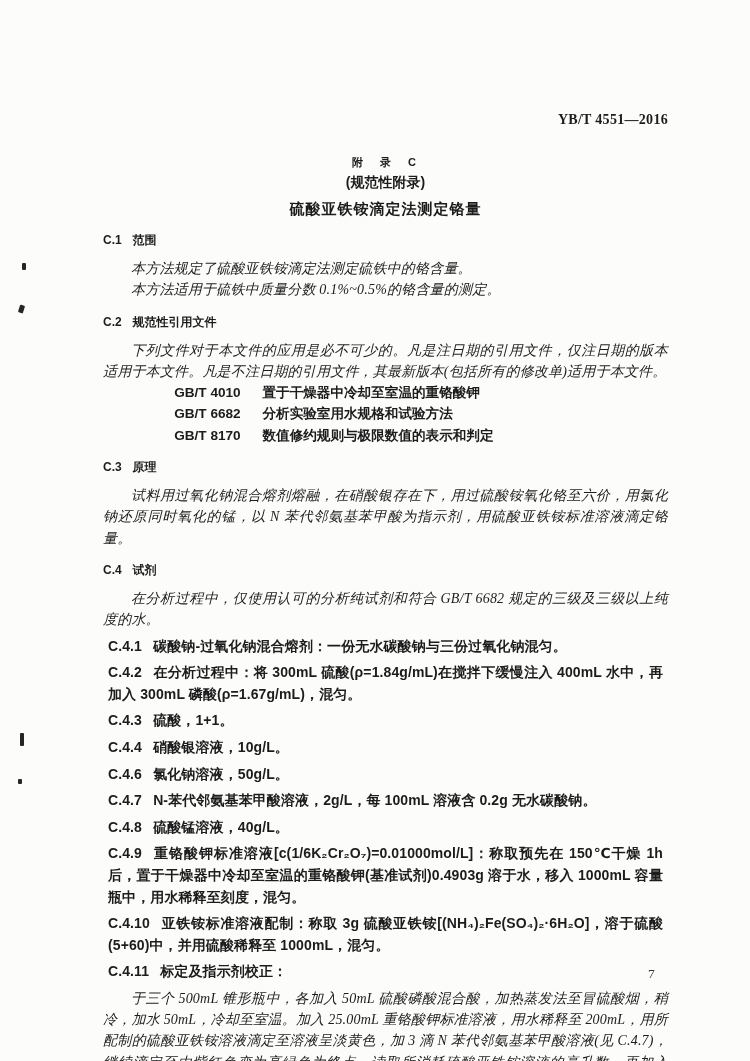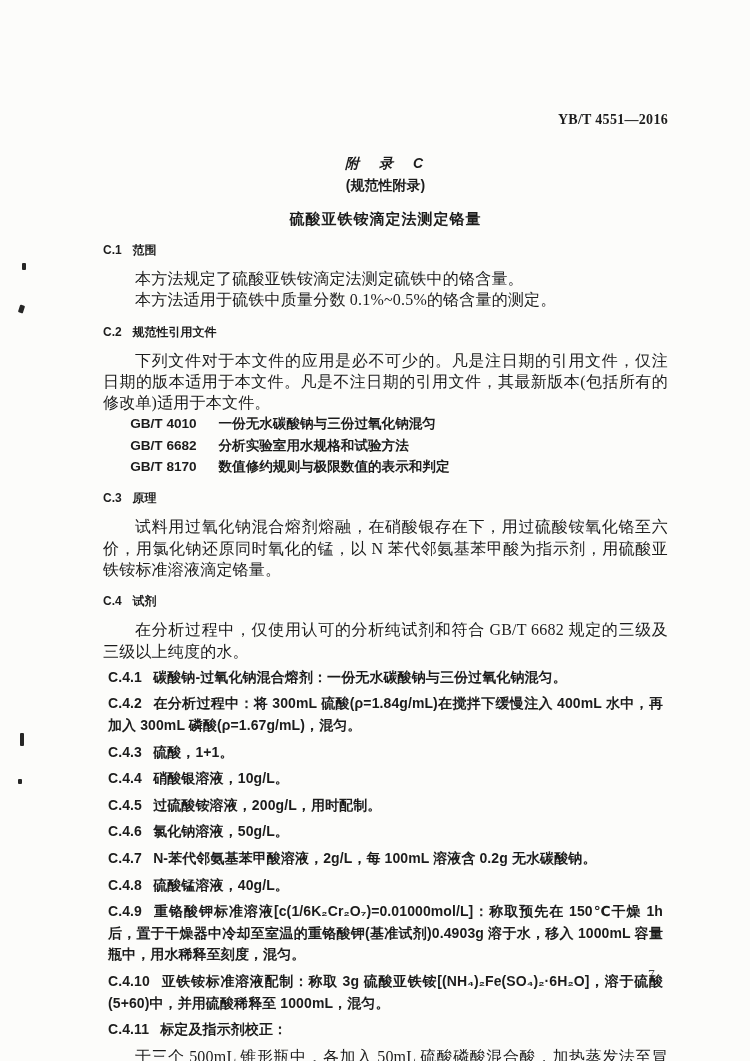--- a/index.html
+++ b/index.html
@@ -22,47 +22,48 @@
     font-size: 14px;
     letter-spacing: 0.3px;
     font-family: "Liberation Serif", "DejaVu Serif", serif;
   }
   .app-block {
     margin-top: 27px;
     text-align: center;
     font-family: "Liberation Sans", "DejaVu Sans", sans-serif;
     font-weight: 700;
   }
-  .app-label { font-size: 14px; letter-spacing: 3px; font-style: italic; }
+  .app-label { font-size: 11px; letter-spacing: 3px; }
   .app-note  { font-size: 14px; margin-top: 4px; }
-  .app-title { font-size: 15px; margin-top: 15px; letter-spacing: 1px; }
+  .app-title { font-size: 15px; margin-top: 8px; letter-spacing: 1px; }
   .clause {
     font-family: "Liberation Sans", "DejaVu Sans", sans-serif;
     font-weight: 700;
     font-size: 12px;
     margin: 13px 0 9px 0;
   }
   .clause .num { margin-right: 0.9em; }
   p.bodytext {
-    font-size: 16px;
+    font-size: 14px;
     line-height: 21.3px;
     text-align: justify;
     margin: 0;
     text-indent: 2em;
     letter-spacing: 0.2px;
+    font-style: italic;
   }
   p.ref {
     font-family: "Liberation Sans", "DejaVu Sans", sans-serif;
     font-weight: 700;
     font-size: 13.6px;
     line-height: 21.3px;
     margin: 0;
     padding-left: 2em;
   }
-  p.ref .code { margin-right: 1.6em; }
+  p.ref .code { margin-right: 1.6em; margin-left: 44px; }
   p.item {
     font-family: "Liberation Sans", "DejaVu Sans", sans-serif;
     font-weight: 700;
     font-size: 14px;
     line-height: 21.6px;
     text-align: justify;
     margin: 5px;
     letter-spacing: 0.1px;
   }
   p.item .num { margin-right: 0.8em; white-space: nowrap; }
@@ -100,21 +101,21 @@
     <span class="num">C.1</span><span>范围</span>
   </h3>
   <p class="bodytext">本方法规定了硫酸亚铁铵滴定法测定硫铁中的铬含量。</p>
   <p class="bodytext">本方法适用于硫铁中质量分数 0.1%~0.5%的铬含量的测定。</p>
 
   <h3 class="clause">
     <span class="num">C.2</span><span>规范性引用文件</span>
   </h3>
   <p class="bodytext">下列文件对于本文件的应用是必不可少的。凡是注日期的引用文件，仅注日期的版本适用于本文件。凡是不注日期的引用文件，其最新版本(包括所有的修改单)适用于本文件。</p>
   <p class="ref">
-    <span class="code">GB/T 4010</span><span>一份无水碳酸钠与三份过氧化钠混匀</span>
+    <span class="code">GB/T 4010</span><span>置于干燥器中冷却至室温的重铬酸钾</span>
   </p>
   <p class="ref">
     <span class="code">GB/T 6682</span><span>分析实验室用水规格和试验方法</span>
   </p>
   <p class="ref">
     <span class="code">GB/T 8170</span><span>数值修约规则与极限数值的表示和判定</span>
   </p>
 
   <h3 class="clause">
     <span class="num">C.3</span><span>原理</span>
@@ -132,23 +133,20 @@
   <p class="item">
     <span class="num">C.4.2</span><span>在分析过程中：将 300mL 硫酸(ρ=1.84g/mL)在搅拌下缓慢注入 400mL 水中，再加入 300mL 磷酸(ρ=1.67g/mL)，混匀。</span>
   </p>
   <p class="item">
     <span class="num">C.4.3</span><span>硫酸，1+1。</span>
   </p>
   <p class="item">
     <span class="num">C.4.4</span><span>硝酸银溶液，10g/L。</span>
   </p>
   <p class="item">
-    <span class="num">C.4.5</span><span>过硫酸铵溶液，200g/L，用时配制。</span>
-  </p>
-  <p class="item">
     <span class="num">C.4.6</span><span>氯化钠溶液，50g/L。</span>
   </p>
   <p class="item">
     <span class="num">C.4.7</span><span>N-苯代邻氨基苯甲酸溶液，2g/L，每 100mL 溶液含 0.2g 无水碳酸钠。</span>
   </p>
   <p class="item">
     <span class="num">C.4.8</span><span>硫酸锰溶液，40g/L。</span>
   </p>
   <p class="item">
     <span class="num">C.4.9</span><span>重铬酸钾标准溶液[c(1/6K₂Cr₂O₇)=0.01000mol/L]：称取预先在 150℃干燥 1h 后，置于干燥器中冷却至室温的重铬酸钾(基准试剂)0.4903g 溶于水，移入 1000mL 容量瓶中，用水稀释至刻度，混匀。</span>

